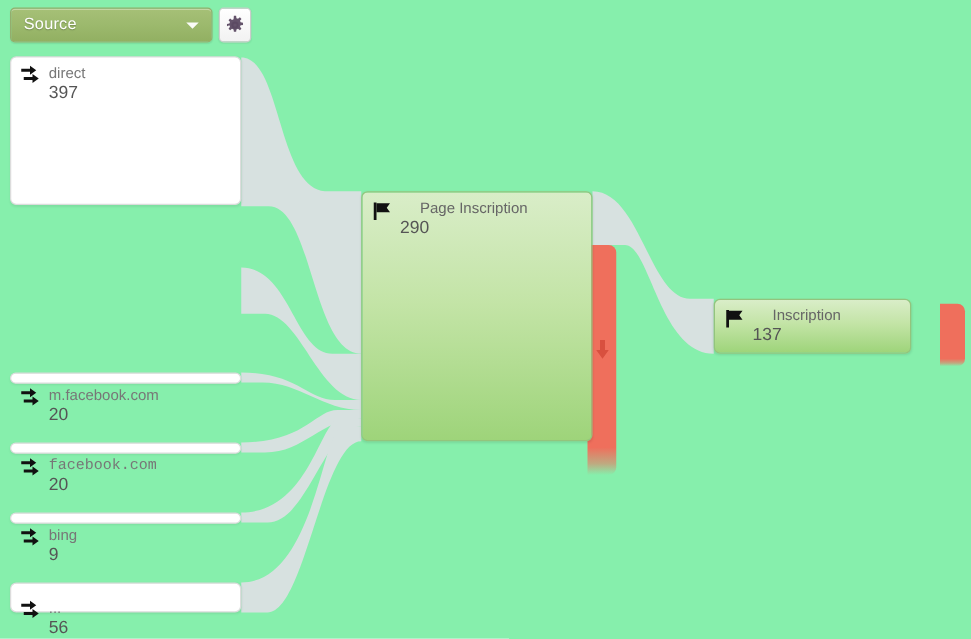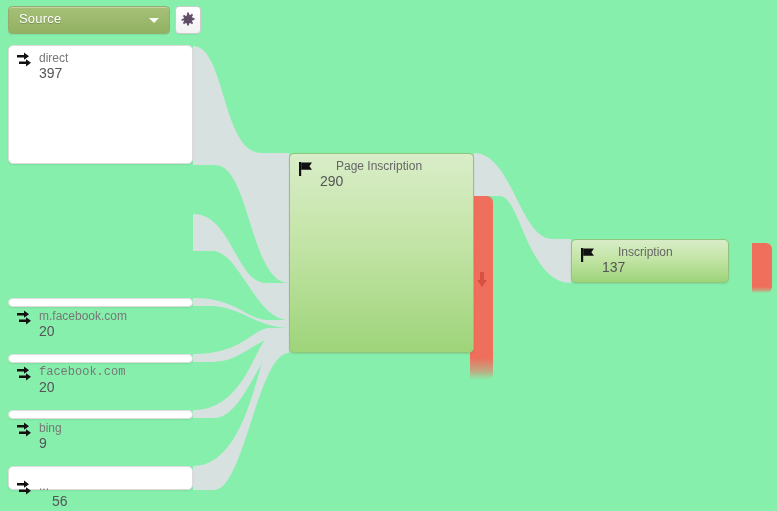--- a/index.html
+++ b/index.html
@@ -247,21 +247,21 @@
     <span class="node-value" style="top:25px;">9</span>
   </div>
 
   <div class="node" style="left:8px; top:466px; width:185px; height:24px;">
     <div class="node-box src-box"></div>
     <svg class="node-icon" style="top:14px;" viewBox="0 0 20 20">
       <path fill="#111111" d="M1,3 L8,3 L8,0.6 L13,4.2 L8,7.8 L8,5.4 L1,5.4 Z"></path>
       <path fill="#111111" d="M3,9.6 L10,9.6 L10,7.2 L15,10.8 L10,14.4 L10,12 L3,12 Z"></path>
     </svg>
     <span class="node-label" style="top:13px;">...</span>
-    <span class="node-value" style="top:27px;margin-left:13px;">56</span>
+    <span class="node-value" style="top:27px;">56</span>
   </div>
 
   <div class="exit-bar" style="left:470px; top:196px; width:23px; height:184px;">
     <svg class="exit-icon" style="top:76px;" width="14" height="16" viewBox="0 0 14 16">
       <path fill="#d8503f" d="M5,0 L9,0 L9,8 L12,8 L7,15 L2,8 L5,8 Z"></path>
     </svg>
   </div>
 
   <div class="node" style="left:289px; top:153px; width:185px; height:200px;">
     <div class="node-box goal-box"></div>

